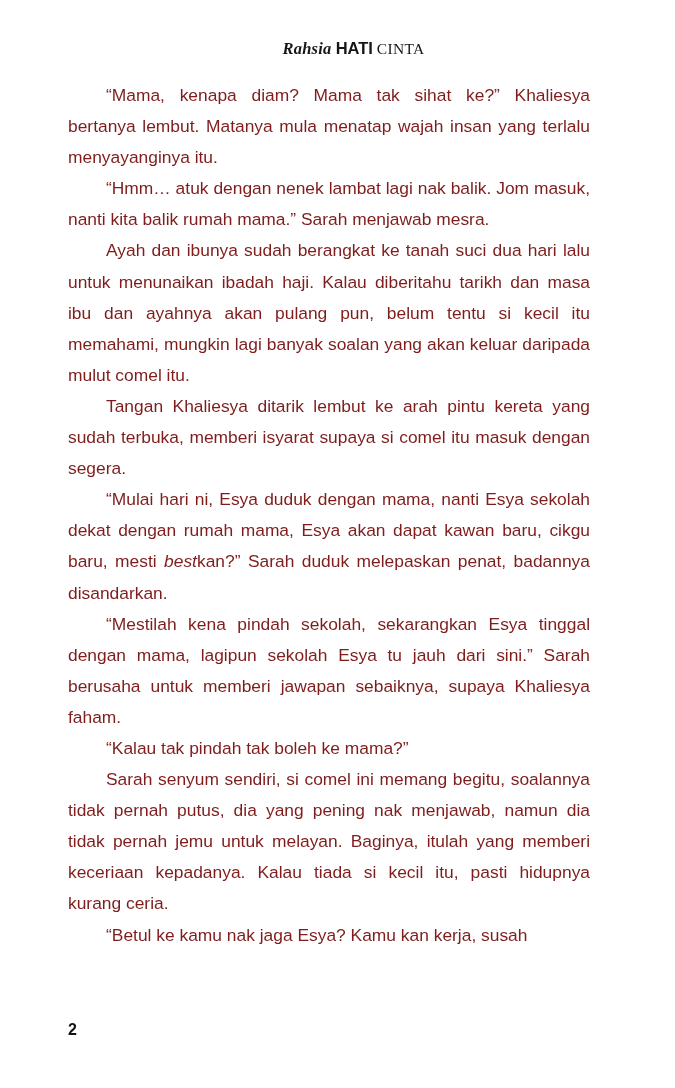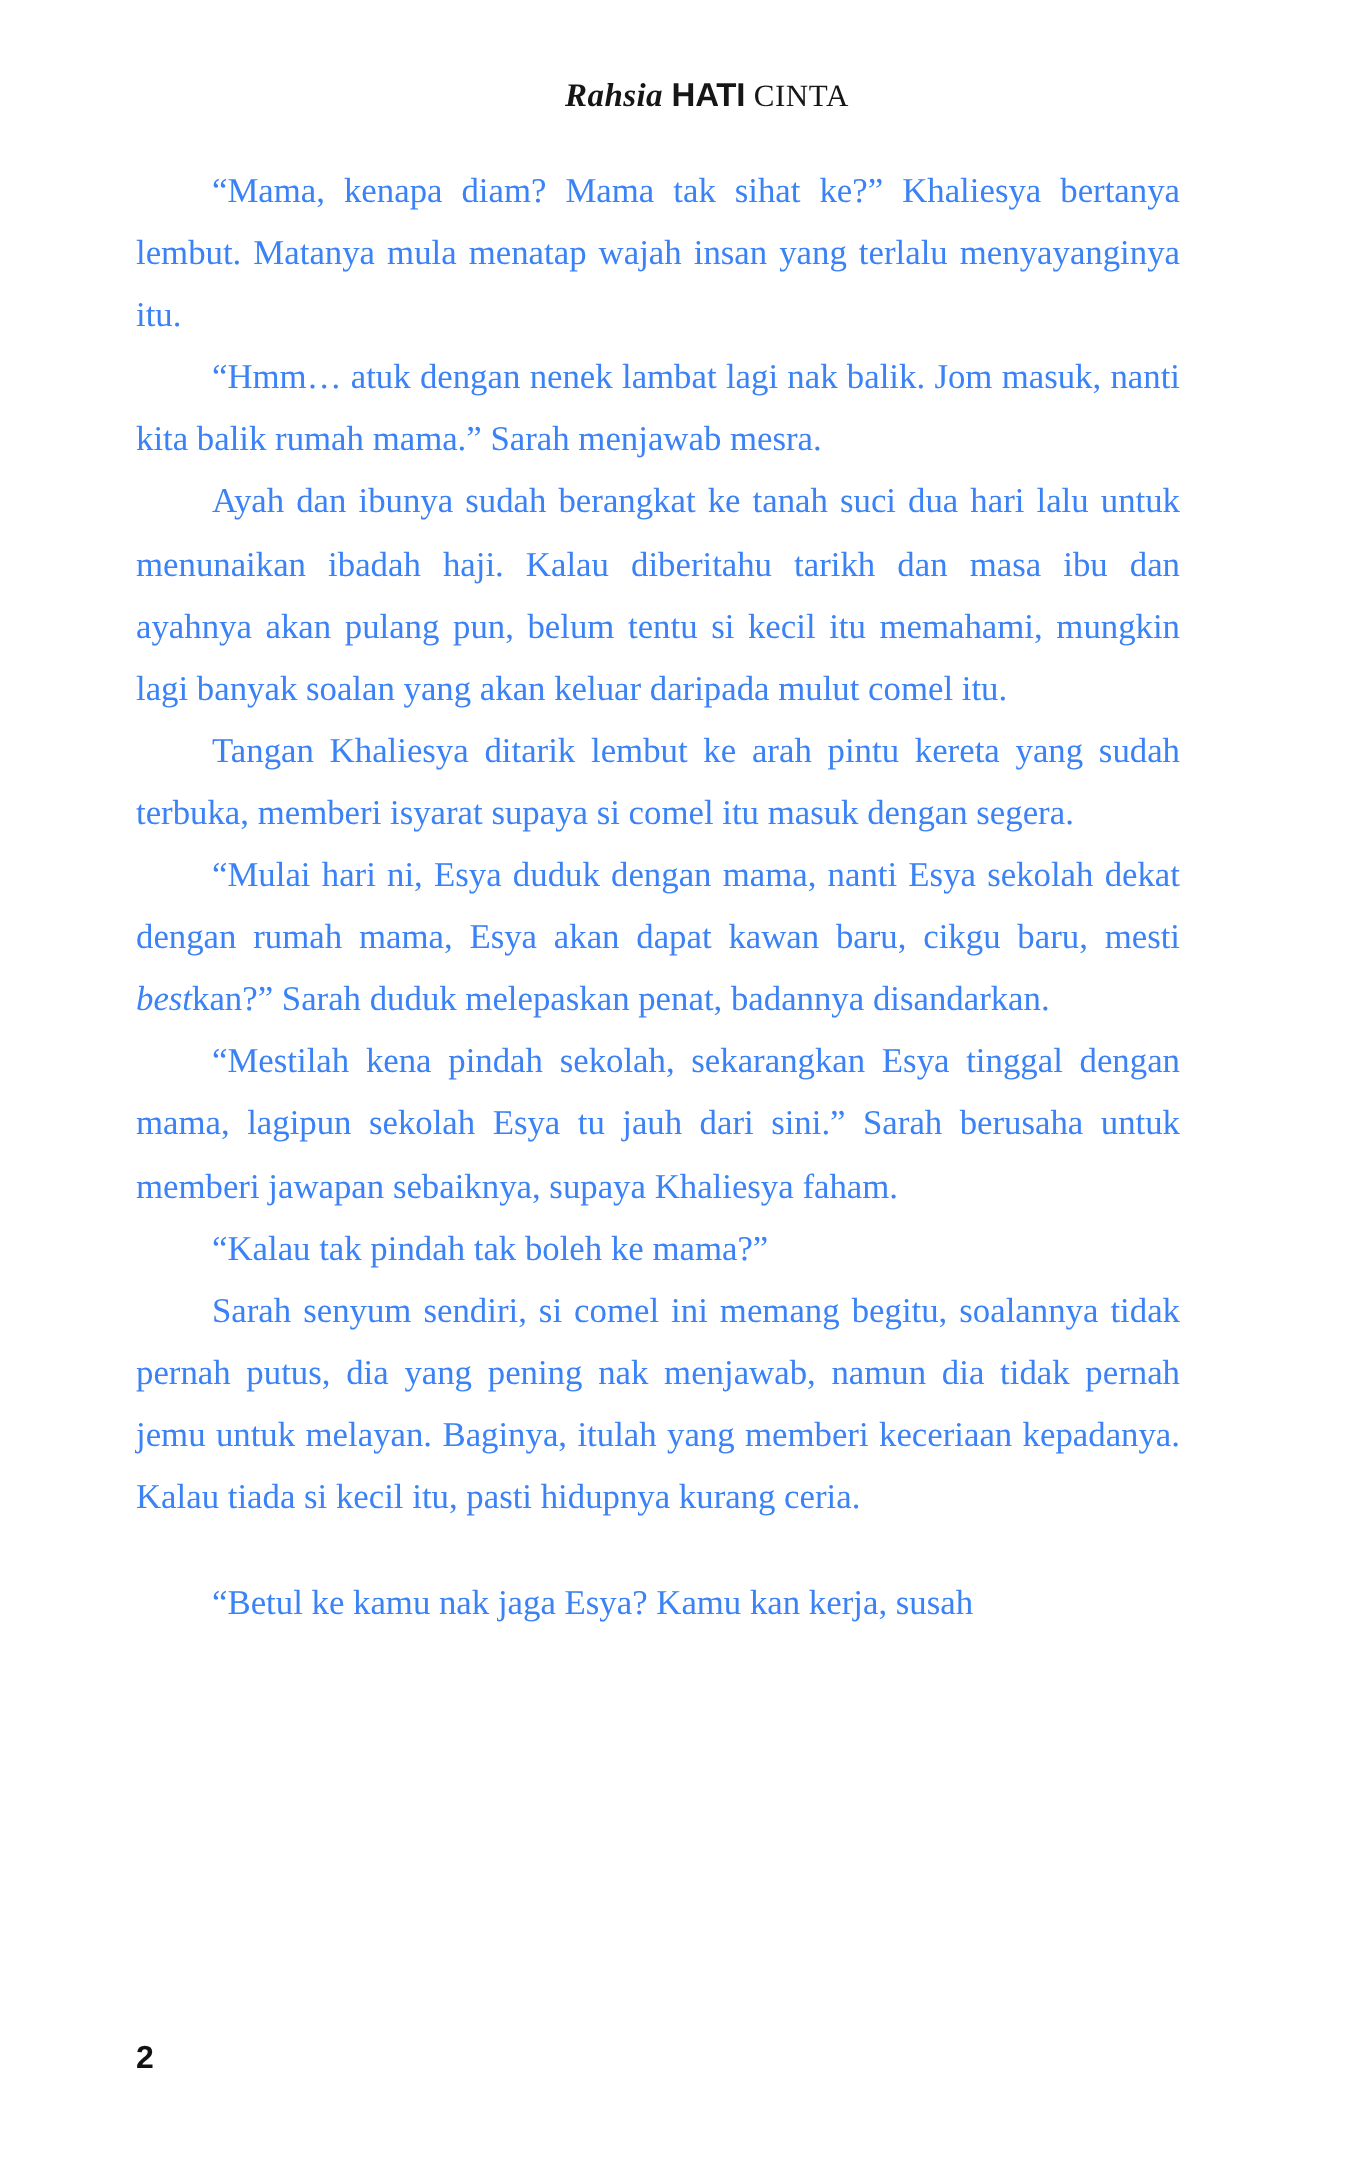--- a/index.html
+++ b/index.html
@@ -51,42 +51,41 @@
 
   
   .text-column {
     position: absolute;
     top: 80px;
     left: 68px;
     width: 522px;
   }
 
   .para {
-    font-family: Liberation Serif, serif;
+    font-family: Liberation Sans, sans-serif;
     font-size: 17.4px;
     line-height: 31.1px;
-    color: #3b82f6;
+    color: #7f1d1d;
     text-align: justify;
     text-justify: inter-word;
     text-indent: 38px;
     margin: 0;
     padding: 0;
     hyphens: none;
     -webkit-hyphens: none;
   }
 
   .para i, .para em {
     font-style: italic;
   }
 
   
   .para.clipped {
     max-height: 31.1px;
     overflow: hidden;
-    margin-top: 22px;
   }
 
   
   .folio {
     position: absolute;
     left: 68px;
     top: 1022px;
     font-family: "Liberation Sans", "DejaVu Sans", sans-serif;
     font-weight: bold;
     font-size: 16px;

